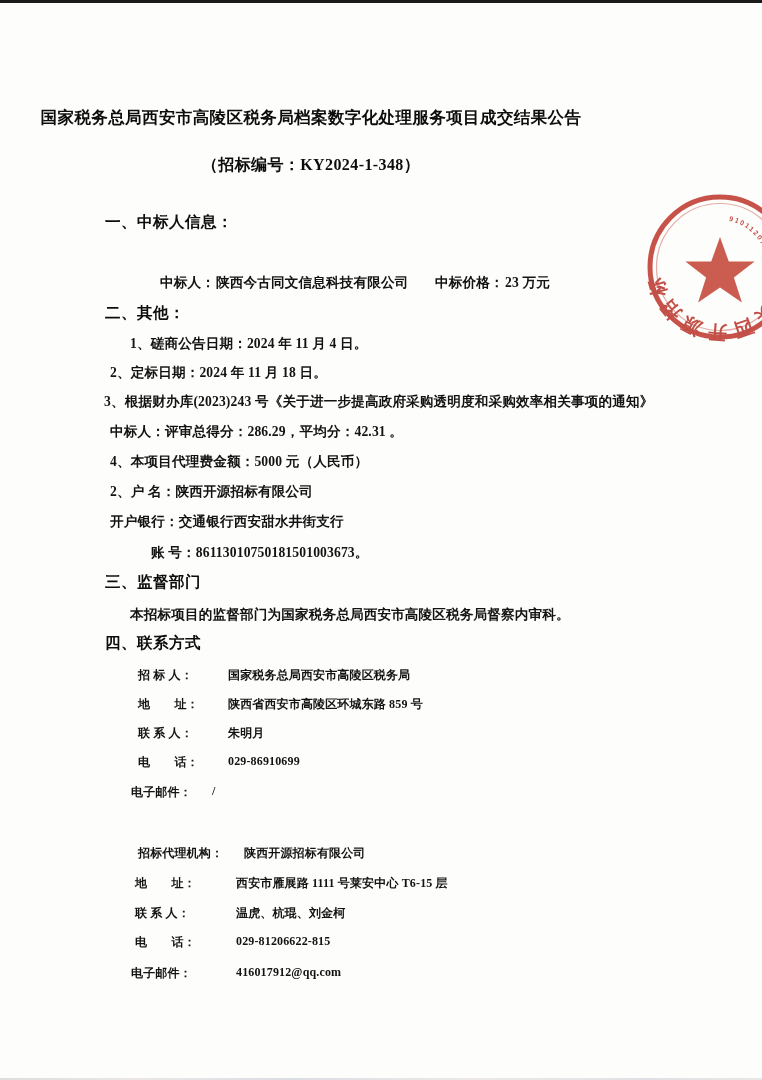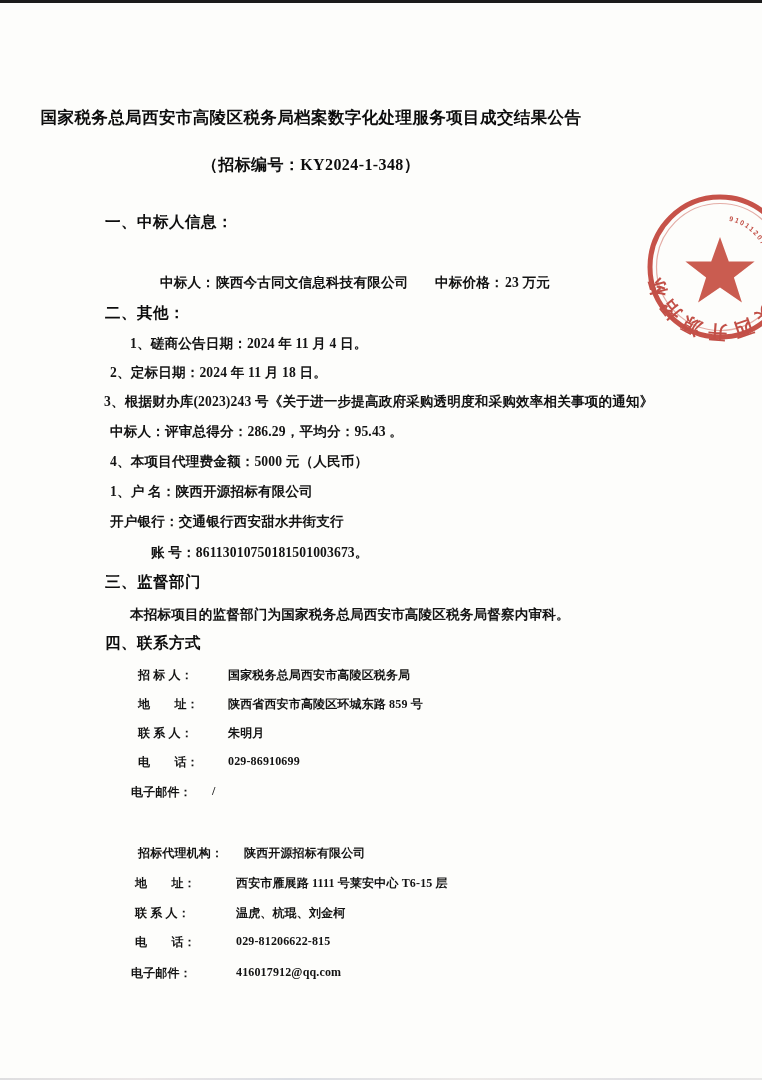--- a/index.html
+++ b/index.html
@@ -166,25 +166,25 @@
     <div class="abs line" style="left:505px; top:273px;">23 万元</div>
 
     <div class="abs section-heading" style="left:105px; top:303px;">二、其他：</div>
 
     <div class="abs line" style="left:130px; top:334px;text-align:right;">1、磋商公告日期：2024 年 11 月 4 日。</div>
 
     <div class="abs line" style="left:110px; top:363px;">2、定标日期：2024 年 11 月 18 日。</div>
 
     <div class="abs line" style="left:104px; top:392px;">3、根据财办库(2023)243 号《关于进一步提高政府采购透明度和采购效率相关事项的通知》</div>
 
-    <div class="abs line" style="left:110px; top:422px;">中标人：评审总得分：286.29，平均分：95.43 。</div>
+    <div class="abs line" style="left:110px; top:422px;">中标人：评审总得分：286.29，平均分：42.31 。</div>
 
     <div class="abs line" style="left:110px; top:452px;">4、本项目代理费金额：5000 元（人民币）</div>
 
-    <div class="abs line" style="left:110px; top:482px;">1、户 名：陕西开源招标有限公司</div>
+    <div class="abs line" style="left:110px; top:482px;">2、户 名：陕西开源招标有限公司</div>
 
     <div class="abs line" style="left:110px; top:512px;">开户银行：交通银行西安甜水井街支行</div>
 
     <div class="abs line" style="left:110px; top:543px;margin-left:41px;">账 号：86113010750181501003673。</div>
 
     <div class="abs section-heading" style="left:105px; top:572px;">三、监督部门</div>
 
     <div class="abs line" style="left:130px; top:605px;">本招标项目的监督部门为国家税务总局西安市高陵区税务局督察内审科。</div>
 
     <div class="abs section-heading" style="left:105px; top:633px;">四、联系方式</div>

